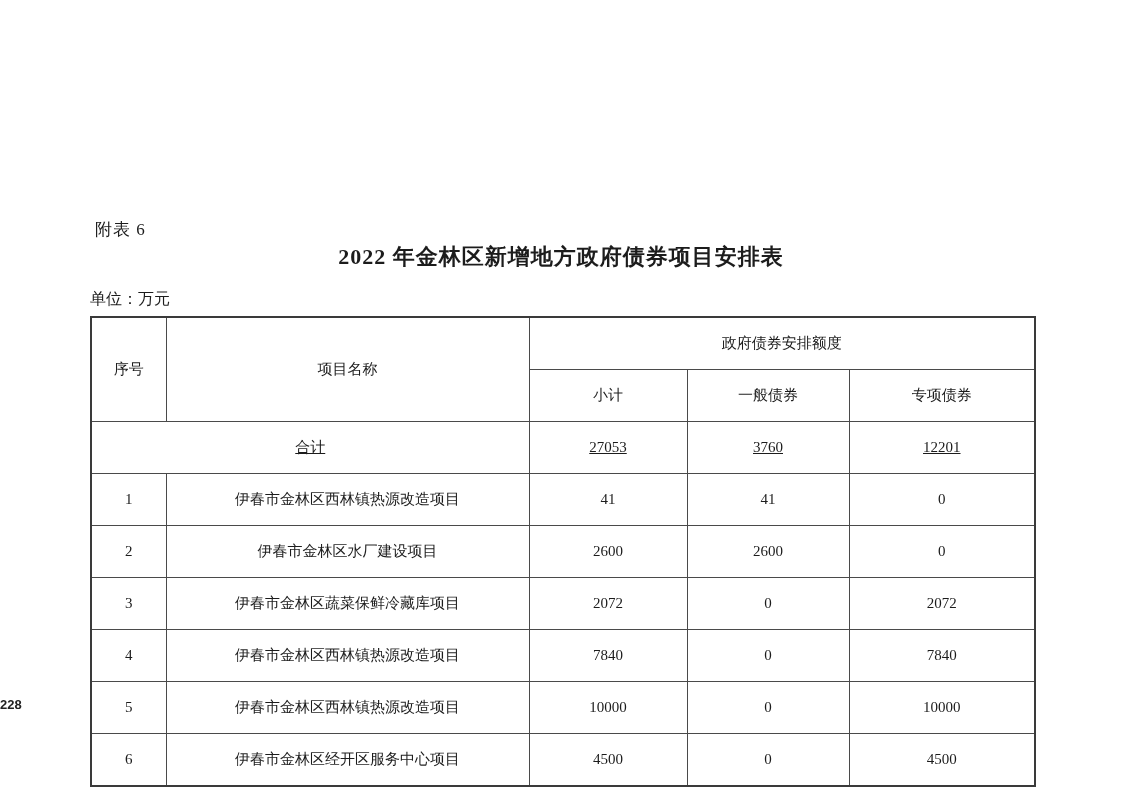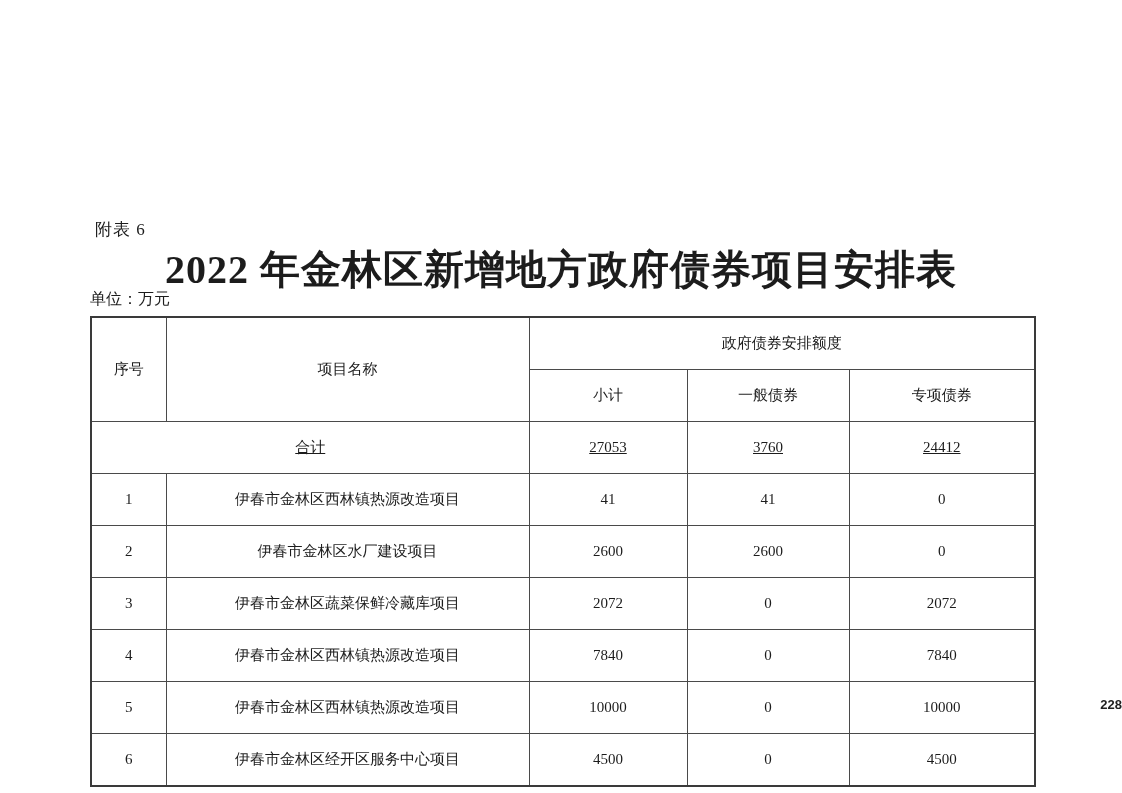--- a/index.html
+++ b/index.html
@@ -21,21 +21,21 @@
     left: 95px; top: 200px;
     font-size: 17px;
     letter-spacing: 1px;
     margin-top: 18px;
   }
   .doc-title {
     position: absolute;
     left: 0; top: 242px;
     width: 100%;
     text-align: center;
-    font-size: 40px;
+    font-size: 22px;
     font-weight: 700;
     letter-spacing: 1px;
   }
   .unit-note {
     position: absolute;
     left: 90px; top: 289px;
     width: 943px;
     text-align: left;
     font-size: 16px;
   }
@@ -61,21 +61,21 @@
     white-space: nowrap;
   }
   tr.hdr-top  { height: 43px; }
   tr.hdr-sub  { height: 48px; margin-left: 32px; }
   tr.total-row { height: 39px; text-decoration: underline; }
   tr.data-row { height: 37px; }
   .page-number {
     position: absolute;
     left: 0; top: 697px;
     width: 100%;
-    text-align: right;
+    text-align: left;
     font-family: "Liberation Sans", "DejaVu Sans", sans-serif;
     font-size: 13px;
     font-weight: 700;
     color: #222222;
   }
 </style>
 </head>
 <body>
 
 <div class="page">
@@ -104,21 +104,21 @@
         <tr class="hdr-sub">
           <th>小计</th>
           <th>一般债券</th>
           <th>专项债券</th>
         </tr>
 
         <tr class="total-row">
           <td colspan="2">合计</td>
           <td>27053</td>
           <td>3760</td>
-          <td>24412</td>
+          <td>12201</td>
         </tr>
 
         <tr class="data-row">
           <td>1</td>
           <td>伊春市金林区西林镇热源改造项目</td>
           <td>41</td>
           <td>41</td>
           <td>0</td>
         </tr>
         <tr class="data-row">

